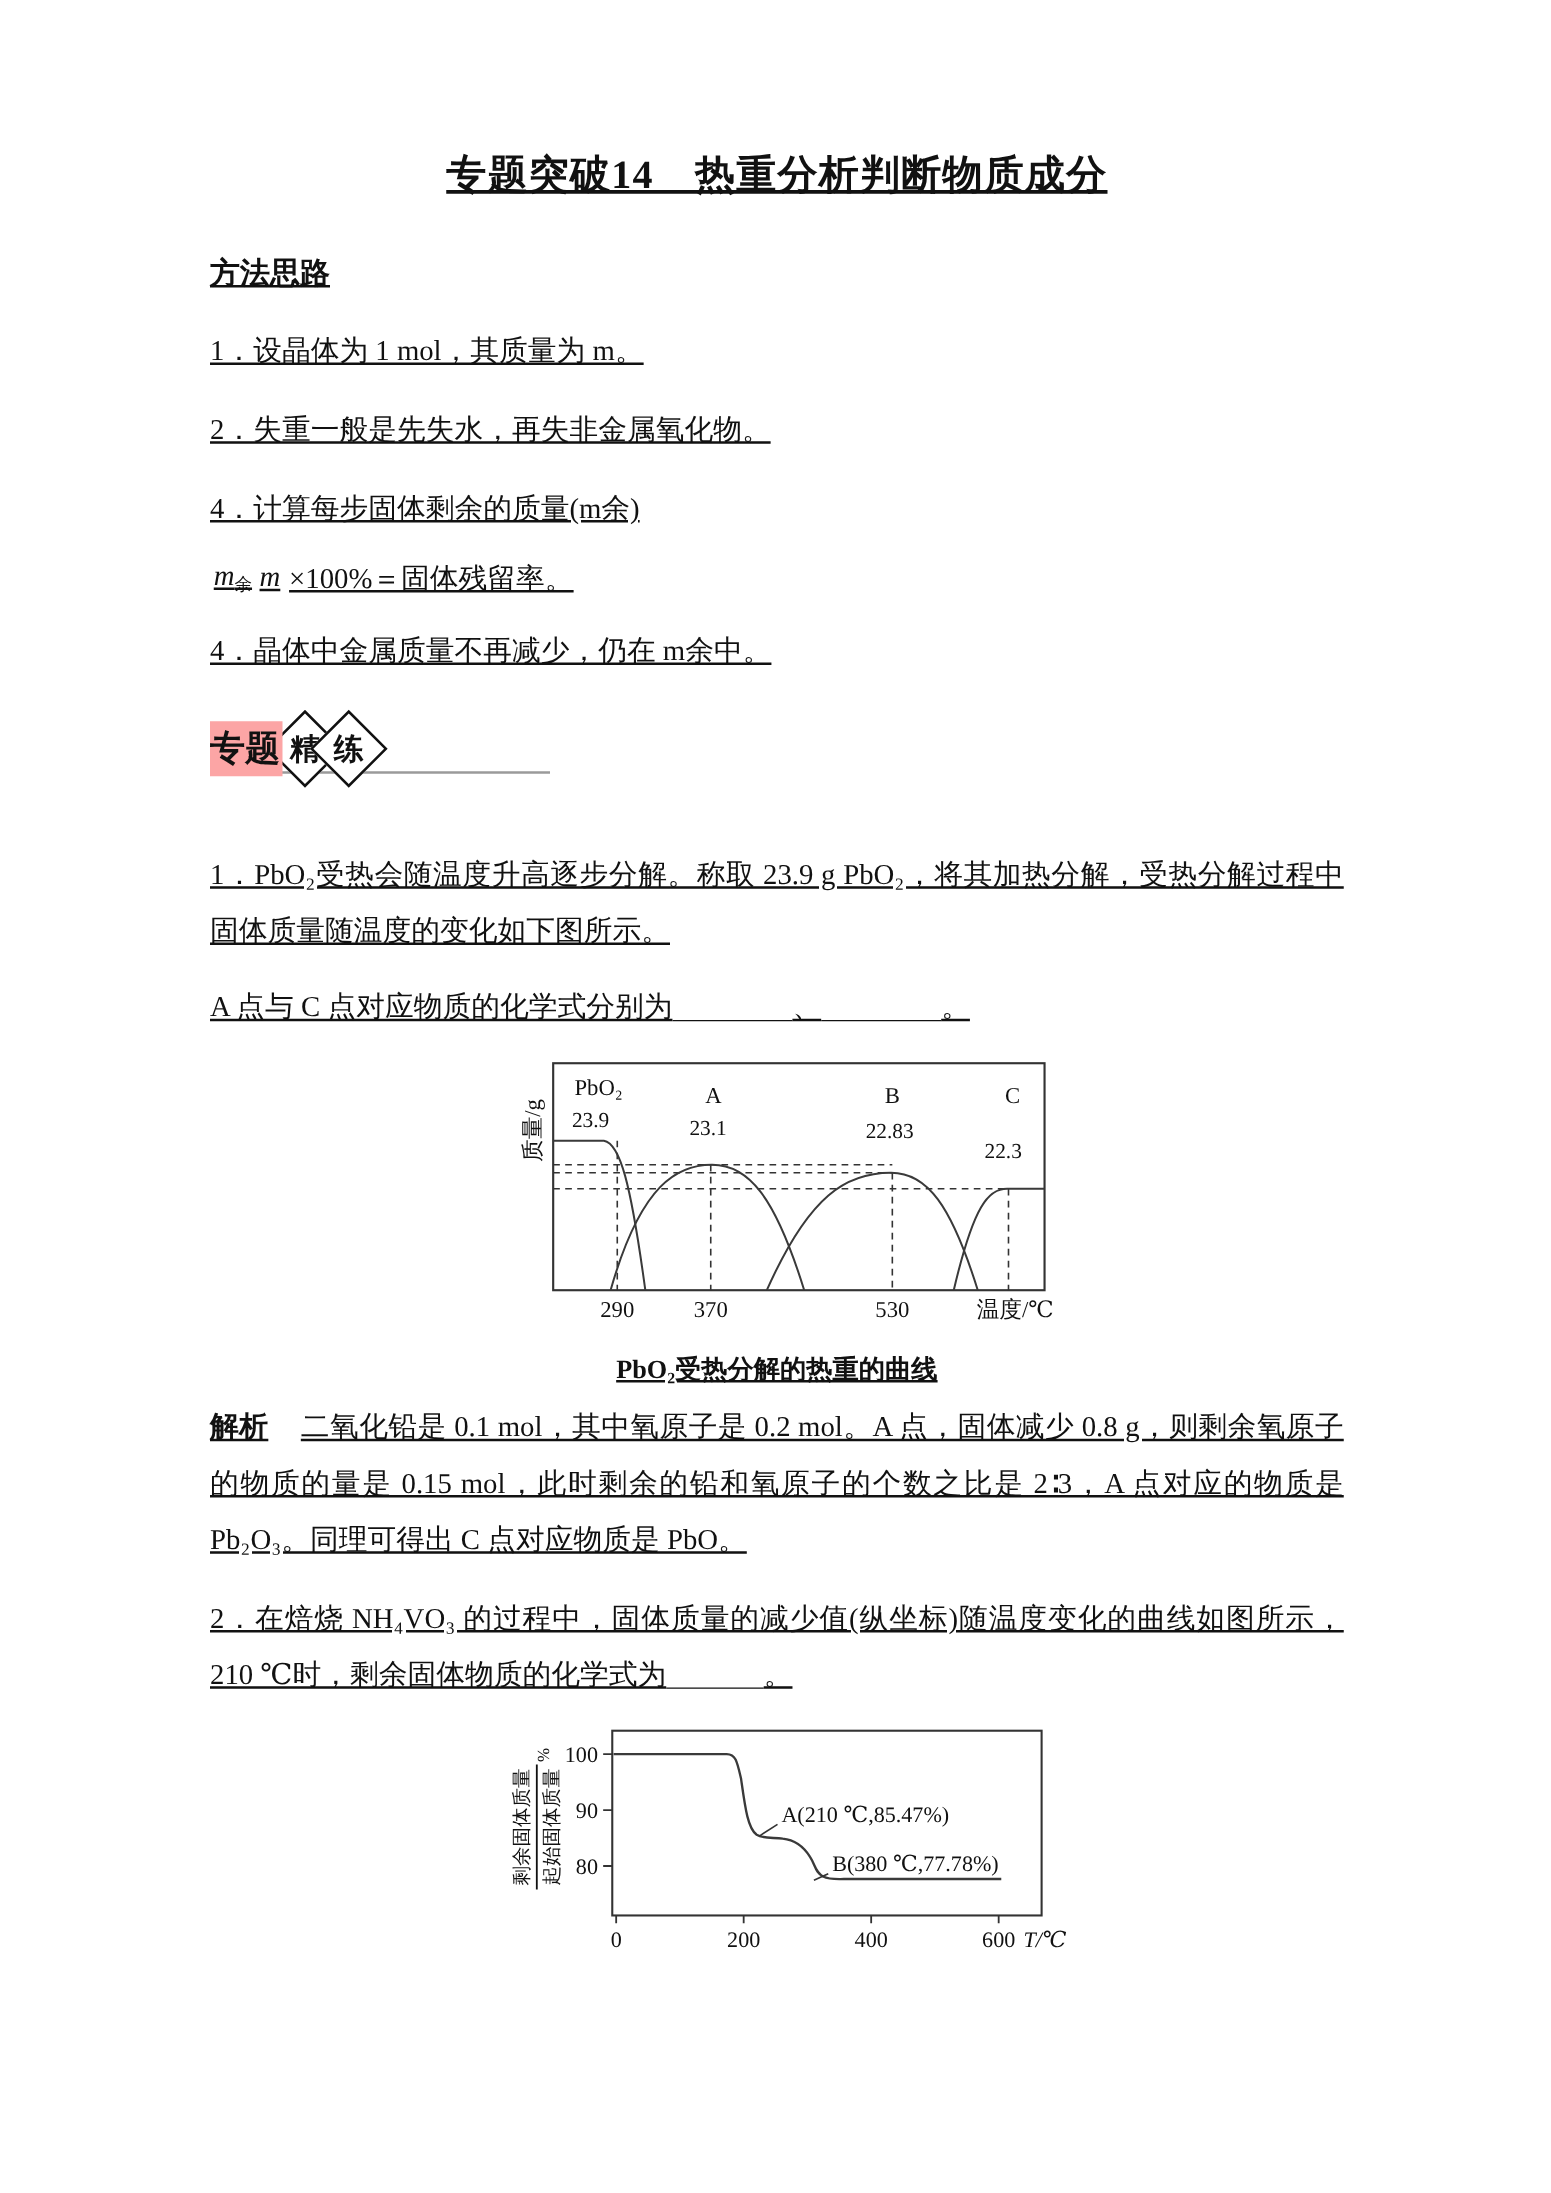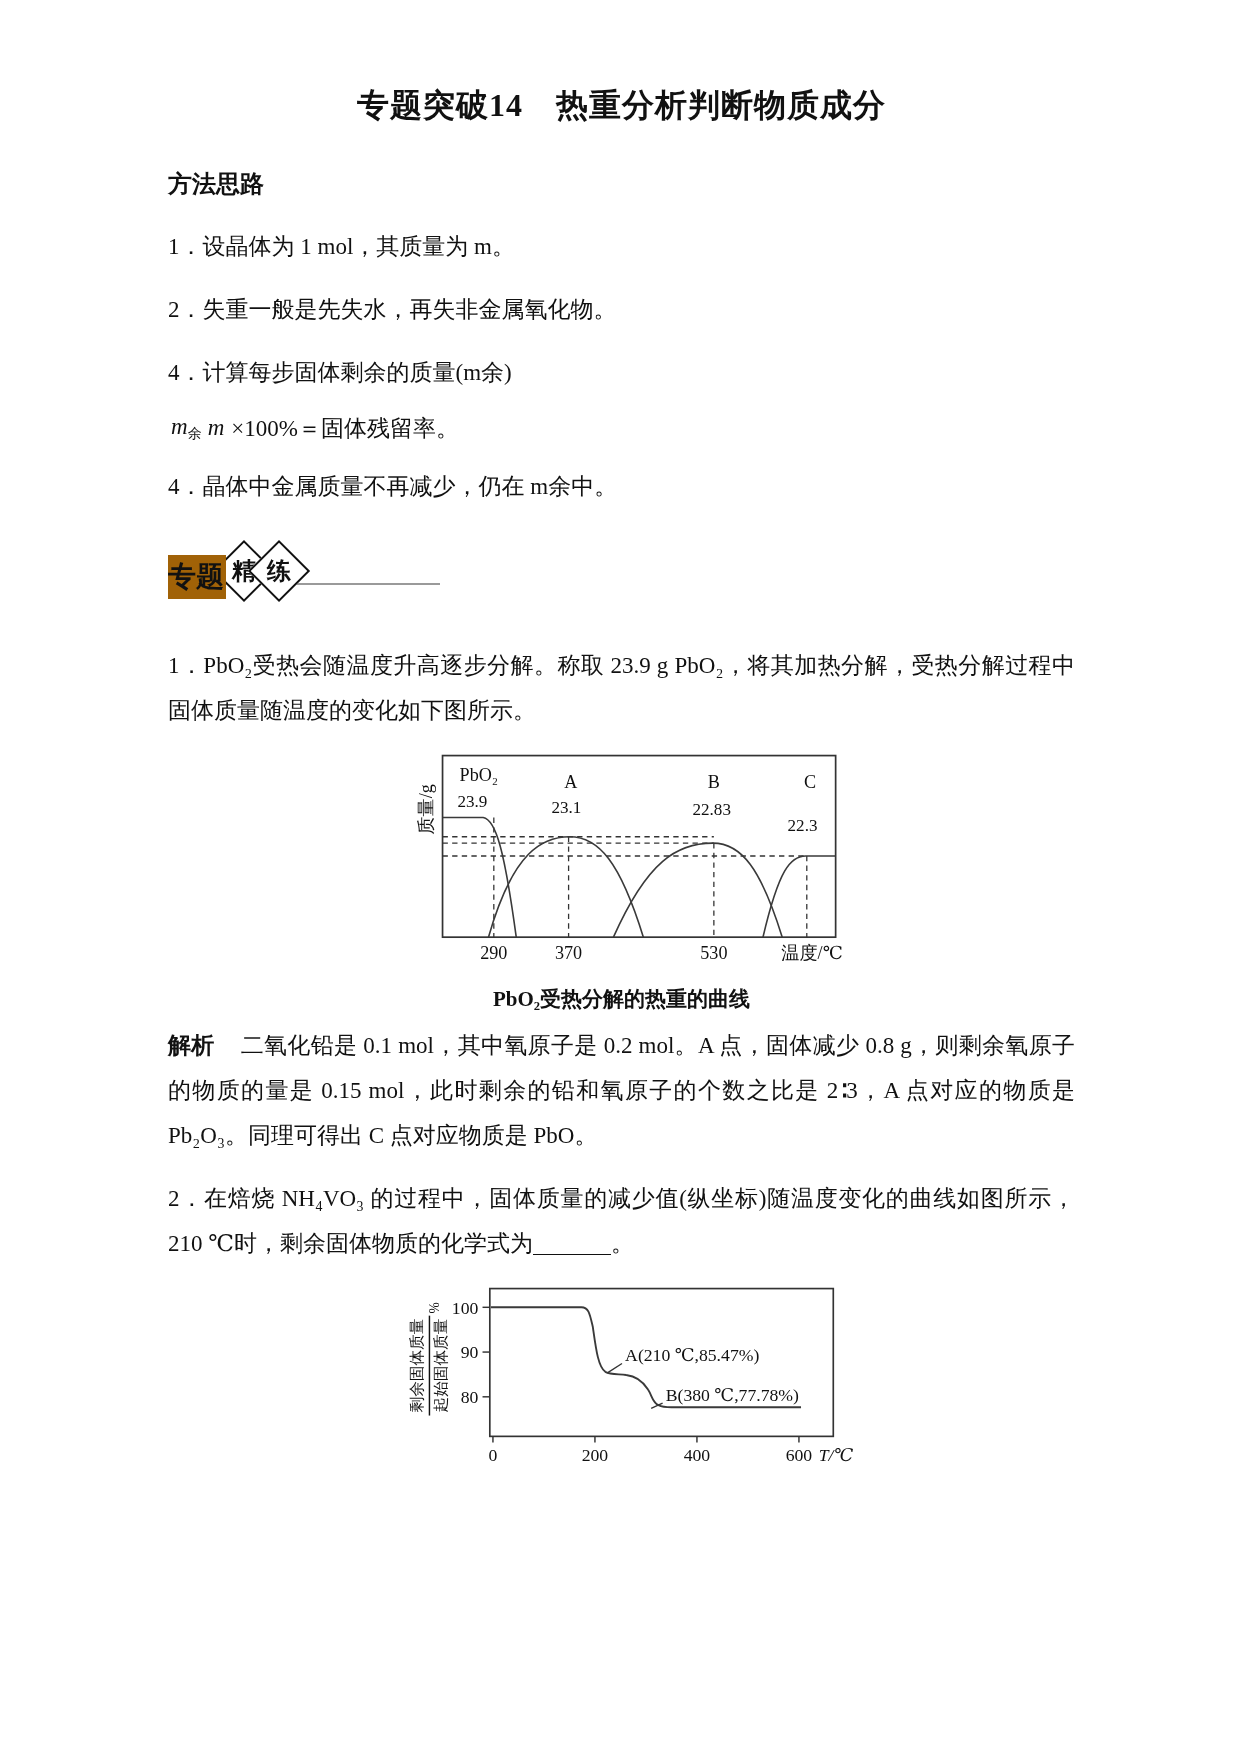--- a/index.html
+++ b/index.html
@@ -2,35 +2,35 @@
 <html><head>
 <meta charset="utf-8">
 <style>
   html,body{margin:0;padding:0;background:#ffffff;}
   body{
     width:1241px;height:1754px;
     font-family:"Liberation Serif","DejaVu Serif",serif;
     color:#111;
     -webkit-font-smoothing:antialiased;
   }
-  .page{box-sizing:border-box;width:1241px;height:1754px;padding:84px 166px 40px 168px;overflow:hidden;}
+  .page{box-sizing:border-box;width:1241px;height:1754px;padding:118px 166px 40px 168px;overflow:hidden;text-decoration:underline;}
   .doc-title{font-size:32px;font-weight:700;text-align:center;margin:0 0 40px;letter-spacing:1px;}
   .sec-head{font-family:"Liberation Sans","DejaVu Sans",sans-serif;font-weight:700;font-size:24px;margin:0 0 24px;}
   .body-text{font-size:23px;line-height:45px;text-align:justify;margin:0 0 16px;}
   .m-item{margin:0 0 18px;}
   .formula-line{display:flex;align-items:center;font-size:23px;margin:6px 0 20px;}
   .frac{display:inline-flex;align-items:center;margin-right:4px;line-height:1.15;}
   .frac .num,.frac .den{font-style:italic;padding:0 3px;font-size:23px;}
   .frac .num .sub{font-style:normal;font-size:14px;vertical-align:-4px;}
   .frac .bar{border-top:1.6px solid #111;align-self:stretch;height:0;}
   
   .badge{position:relative;height:58px;margin:34px 0 42px;}
   .badge-rule{position:absolute;left:0;top:40px;width:272px;border-top:2px solid #9a9a9a;}
   .badge-inner{position:absolute;left:0;top:0;display:flex;align-items:center;}
-  .badge-bold{font-family:"Liberation Sans","DejaVu Sans",sans-serif;font-weight:700;font-size:28px;line-height:44px;position:relative;z-index:2;background:#a16207;padding-right:2px;margin-top:12px;}
+  .badge-bold{font-family:"Liberation Sans","DejaVu Sans",sans-serif;font-weight:700;font-size:28px;line-height:44px;position:relative;z-index:2;background:#fca5a5;padding-right:2px;}
   .diamond{width:40px;height:40px;border:2px solid #111;background:#fff;transform:rotate(45deg);display:flex;align-items:center;justify-content:center;margin-left:-4px;position:relative;z-index:1;}
   .diamond + .diamond{margin-left:-9px;}
   .diamond span{transform:rotate(-45deg);font-family:"Liberation Sans","DejaVu Sans",sans-serif;font-weight:700;font-size:24px;}
   
   .blank{display:inline-block;border-bottom:1.6px solid #111;height:23px;vertical-align:-4px;}
   .blank.w1{width:96px;}
   .blank.w2{width:78px;}
   
   .figure{text-align:center;margin:6px auto 10px;}
   .fig-caption{font-size:21px;font-weight:700;margin-top:2px;}
@@ -71,20 +71,23 @@
           <span>精</span>
         </span>
       <span class="diamond">
           <span>练</span>
         </span>
     </div>
   </div>
 
   <p class="body-text">1．PbO₂受热会随温度升高逐步分解。称取 23.9 g PbO₂，将其加热分解，受热分解过程中固体质量随温度的变化如下图所示。</p>
 
+  <p class="body-text">
+    <span>A 点与 C 点对应物质的化学式分别为</span><span class="blank w1"></span><span>、</span><span class="blank w1"></span><span>。</span>
+  </p>
 
   <div class="figure">
     <svg width="470" height="230" viewBox="0 0 440 215">
       <rect x="52" y="6" width="368" height="170" fill="none" stroke="#333" stroke-width="1.6"></rect>
       <text transform="translate(42,80) rotate(-90)" font-size="17">质量/g</text>
 
       <text x="86" y="30" font-size="17" text-anchor="middle">PbO₂</text>
       <text x="80" y="54" font-size="16" text-anchor="middle">23.9</text>
       <text x="172" y="36" font-size="17" text-anchor="middle">A</text>
       <text x="168" y="60" font-size="16" text-anchor="middle">23.1</text>

